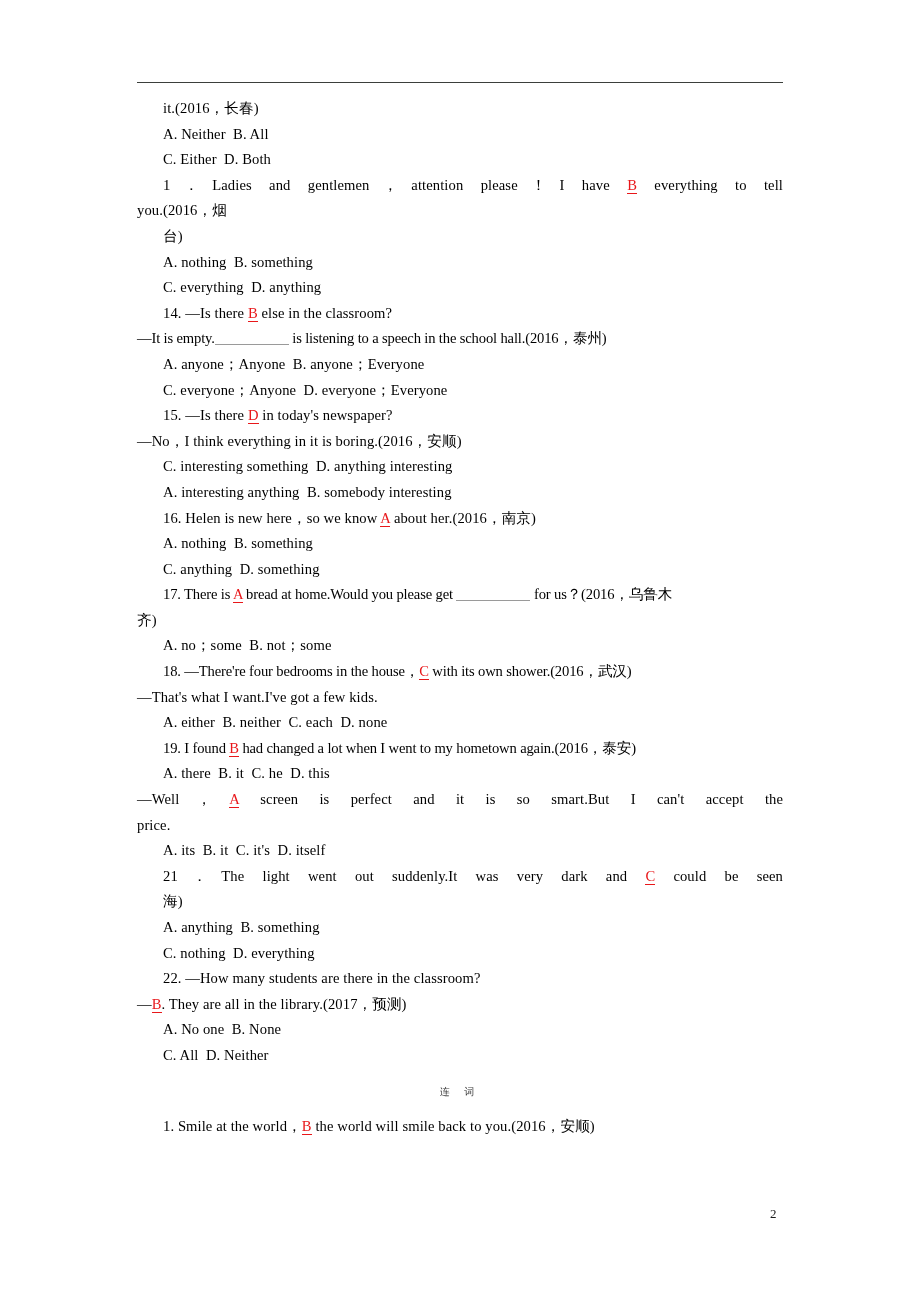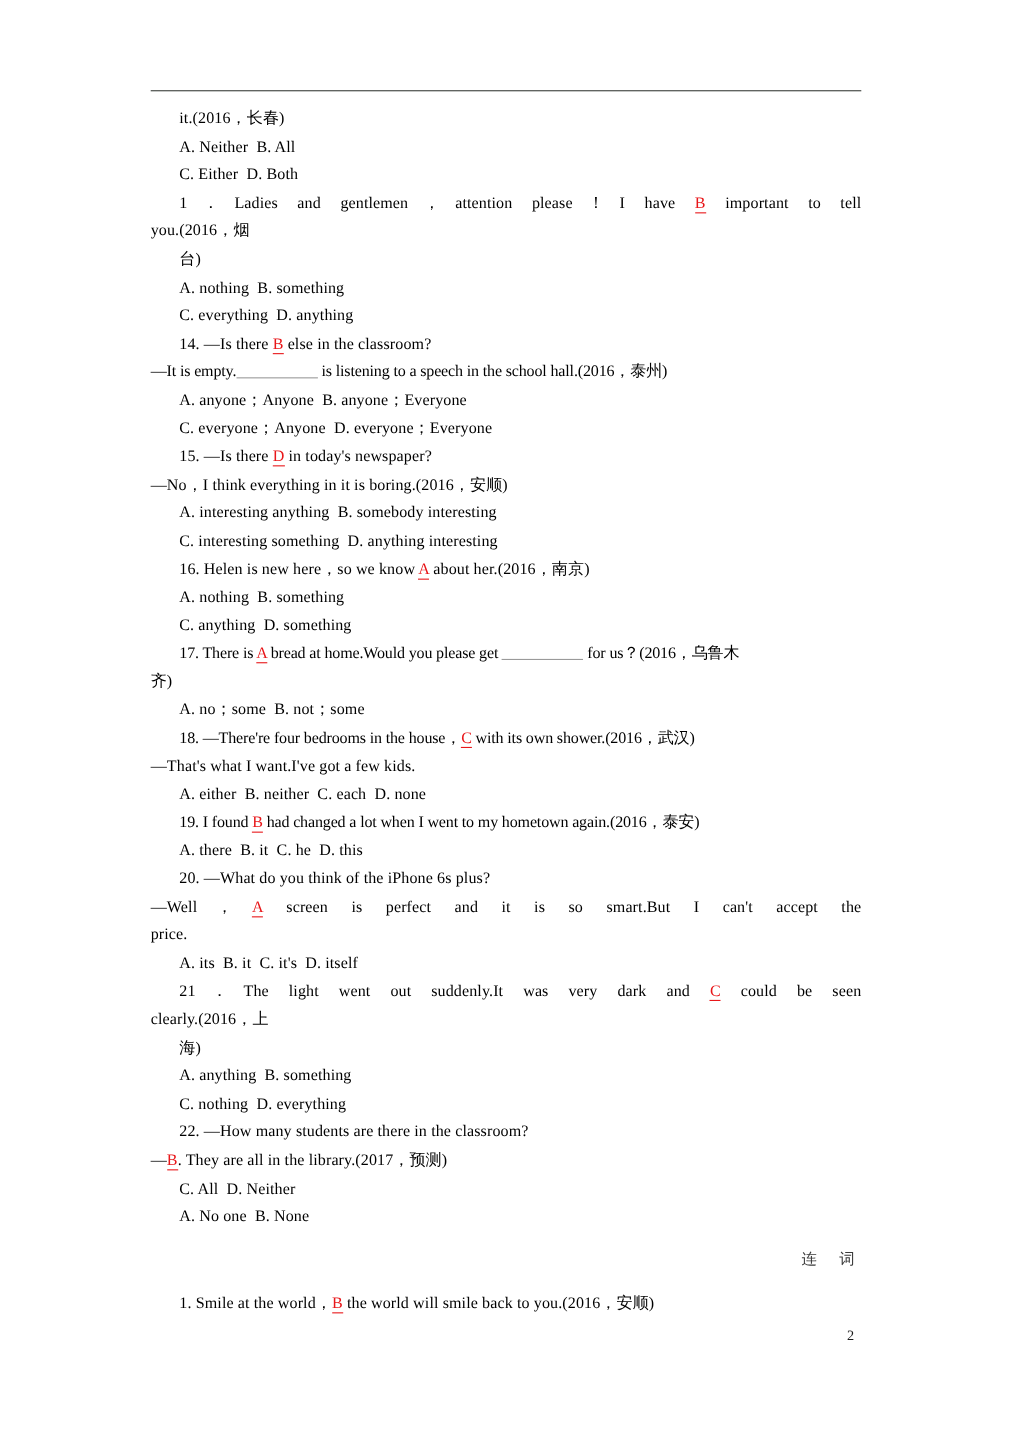--- a/index.html
+++ b/index.html
@@ -58,23 +58,23 @@
     border-bottom: 1.4px solid #e8171a;
     padding-bottom: 0px;
   }
   .blank {
     display: inline-block;
     width: 74px;
     border-bottom: 1.2px solid #9a9a9a;
     vertical-align: -2px;
   }
   .section-title {
-    font-family: Liberation Mono, monospace;
-    font-size: 14px;
-    text-align: right;
+    font-family: Liberation Serif, serif;
+    font-size: 10px;
+    text-align: center;
     line-height: 25.6px;
     letter-spacing: 6px;
     color: #3a3a3a;
   }
   .page-num {
     position: absolute;
     left: 770px;
     top: 1206px;
     font-size: 13px;
     font-family: "Liberation Serif", serif;
@@ -89,21 +89,21 @@
   <div class="header-rule"></div>
 
   <div class="content">
 
     <p class="ln indent"><span>it.(2016，长春)</span></p>
 
     <p class="ln indent"><span>A. Neither  B. All</span></p>
 
     <p class="ln indent"><span>C. Either  D. Both</span></p>
 
-    <p class="ln indent just"><span>1．Ladies and gentlemen，attention please！I have </span><span class="ans">B</span><span> important to tell</span></p>
+    <p class="ln indent just"><span>1．Ladies and gentlemen，attention please！I have </span><span class="ans">B</span><span> everything to tell</span></p>
 
     <p class="ln"><span>you.(2016，烟</span></p>
 
     <p class="ln indent"><span>台)</span></p>
 
     <p class="ln indent"><span>A. nothing  B. something</span></p>
 
     <p class="ln indent"><span>C. everything  D. anything</span></p>
 
     <p class="ln indent"><span>14. —Is there </span><span class="ans">B</span><span> else in the classroom?</span></p>
@@ -111,23 +111,23 @@
     <p class="ln tight"><span>—It is empty.</span><span class="blank"></span><span> is listening to a speech in the school hall.(2016，泰州)</span></p>
 
     <p class="ln indent"><span>A. anyone；Anyone  B. anyone；Everyone</span></p>
 
     <p class="ln indent"><span>C. everyone；Anyone  D. everyone；Everyone</span></p>
 
     <p class="ln indent"><span>15. —Is there </span><span class="ans">D</span><span> in today's newspaper?</span></p>
 
     <p class="ln"><span>—No，I think everything in it is boring.(2016，安顺)</span></p>
 
+    <p class="ln indent"><span>C. interesting something  D. anything interesting</span></p>
+
     <p class="ln indent"><span>A. interesting anything  B. somebody interesting</span></p>
-
-    <p class="ln indent"><span>C. interesting something  D. anything interesting</span></p>
 
     <p class="ln indent"><span>16. Helen is new here，so we know </span><span class="ans">A</span><span> about her.(2016，南京)</span></p>
 
     <p class="ln indent"><span>A. nothing  B. something</span></p>
 
     <p class="ln indent"><span>C. anything  D. something</span></p>
 
     <p class="ln indent tight"><span>17. There is </span><span class="ans">A</span><span> bread at home.Would you please get </span><span class="blank"></span><span> for us？(2016，乌鲁木</span></p>
 
     <p class="ln"><span>齐)</span></p>
@@ -138,45 +138,43 @@
     <p class="ln indent tight"><span>18. —There're four bedrooms in the house，</span><span class="ans">C</span><span> with its own shower.(2016，武汉)</span></p>
 
     <p class="ln"><span>—That's what I want.I've got a few kids.</span></p>
 
     <p class="ln indent"><span>A. either  B. neither  C. each  D. none</span></p>
 
     <p class="ln indent tight"><span>19. I found </span><span class="ans">B</span><span> had changed a lot when I went to my hometown again.(2016，泰安)</span></p>
 
     <p class="ln indent"><span>A. there  B. it  C. he  D. this</span></p>
 
-    <p class="ln indent"><span>20. —What do you think of the iPhone 6s plus?</span></p>
 
     <p class="ln just"><span>—Well，</span><span class="ans">A</span><span> screen is perfect and it is so smart.But I can't accept the</span></p>
 
     <p class="ln"><span>price.</span></p>
 
     <p class="ln indent"><span>A. its  B. it  C. it's  D. itself</span></p>
 
     <p class="ln indent just"><span>21．The light went out suddenly.It was very dark and </span><span class="ans">C</span><span> could be seen</span></p>
 
-    <p class="ln"><span>clearly.(2016，上</span></p>
 
     <p class="ln indent"><span>海)</span></p>
 
     <p class="ln indent"><span>A. anything  B. something</span></p>
 
     <p class="ln indent"><span>C. nothing  D. everything</span></p>
 
     <p class="ln indent"><span>22. —How many students are there in the classroom?</span></p>
 
     <p class="ln"><span>—</span><span class="ans">B</span><span>. They are all in the library.(2017，预测)</span></p>
 
+    <p class="ln indent"><span>A. No one  B. None</span></p>
+
     <p class="ln indent"><span>C. All  D. Neither</span></p>
-
-    <p class="ln indent"><span>A. No one  B. None</span></p>
 
     <p class="section-title">连 词</p>
 
     <p class="ln indent"><span>1. Smile at the world，</span><span class="ans">B</span><span> the world will smile back to you.(2016，安顺)</span></p>
 
 
   </div>
 
   <div class="page-num">2</div>
 

